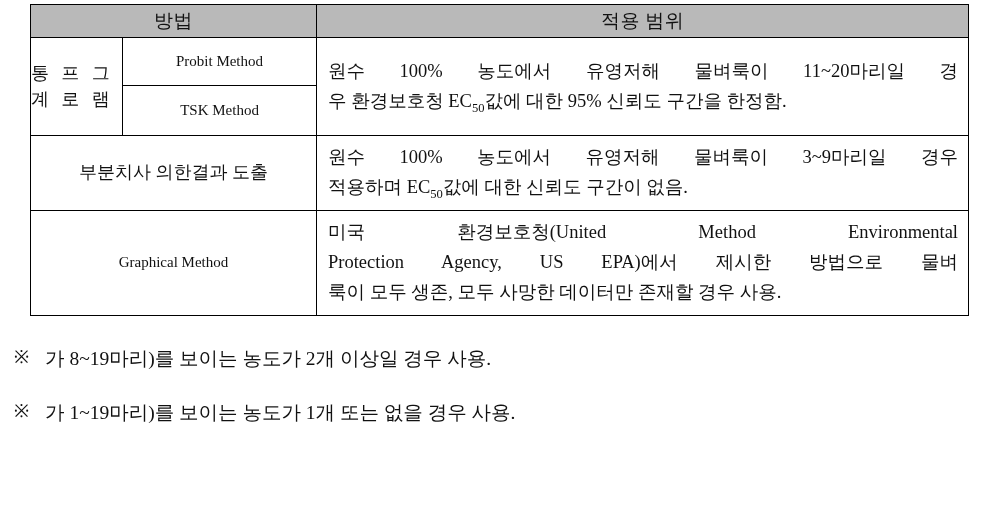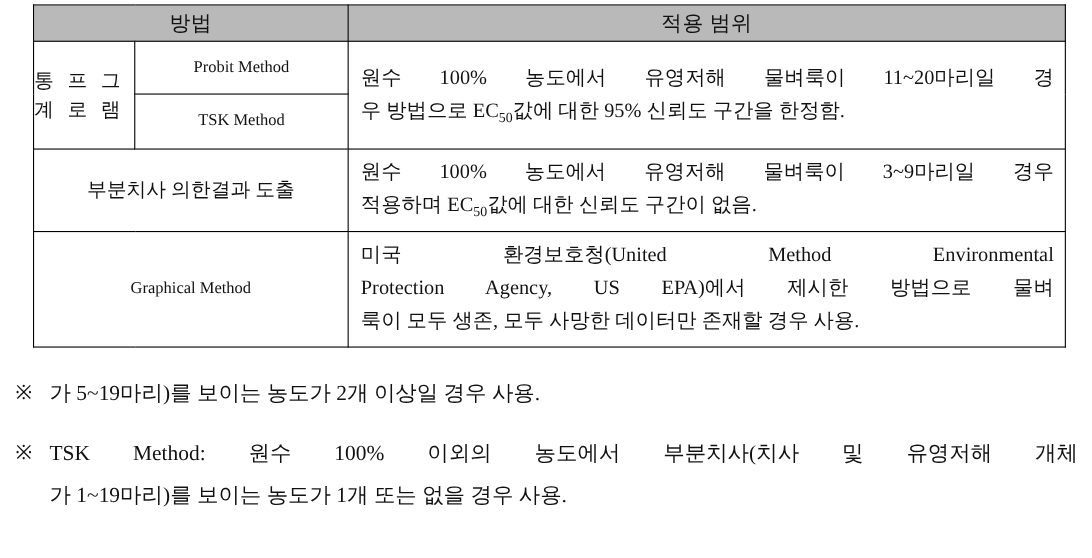--- a/index.html
+++ b/index.html
@@ -143,21 +143,21 @@
             <div class="stacked">
               <span>통계</span>
               <span>프로</span>
               <span>그램</span>
             </div>
           </td>
           <td class="cell-center">Probit Method</td>
           <td rowspan="2">
             <div class="cell-body">
               <p class="just">원수 100% 농도에서 유영저해 물벼룩이 11~20마리일 경</p>
-              <p><span>우 방법으로 EC</span><sub>50</sub><span>값에 대한 95% 신뢰도 구간을 한정함.</span></p>
+              <p><span>우 환경보호청 EC</span><sub>50</sub><span>값에 대한 95% 신뢰도 구간을 한정함.</span></p>
             </div>
           </td>
         </tr>
 
         <tr class="r2">
           <td class="cell-center">TSK Method</td>
         </tr>
 
         <tr class="r3">
           <td colspan="2">
@@ -186,24 +186,23 @@
         </tr>
 
       </tbody>
     </table>
   </div>
 
   <div class="notes">
 
     <div class="note">
       <span class="mark">※</span>
-      <span class="l2">가 5~19마리)를 보이는 농도가 2개 이상일 경우 사용.</span>
+      <span class="l2">가 8~19마리)를 보이는 농도가 2개 이상일 경우 사용.</span>
     </div>
 
     <div class="note">
       <span class="mark">※</span>
-      <span class="l1">TSK Method: 원수 100% 이외의 농도에서 부분치사(치사 및 유영저해 개체</span>
       <span class="l2">가 1~19마리)를 보이는 농도가 1개 또는 없을 경우 사용.</span>
     </div>
 
   </div>
 
 </div>
 
 </body></html>

